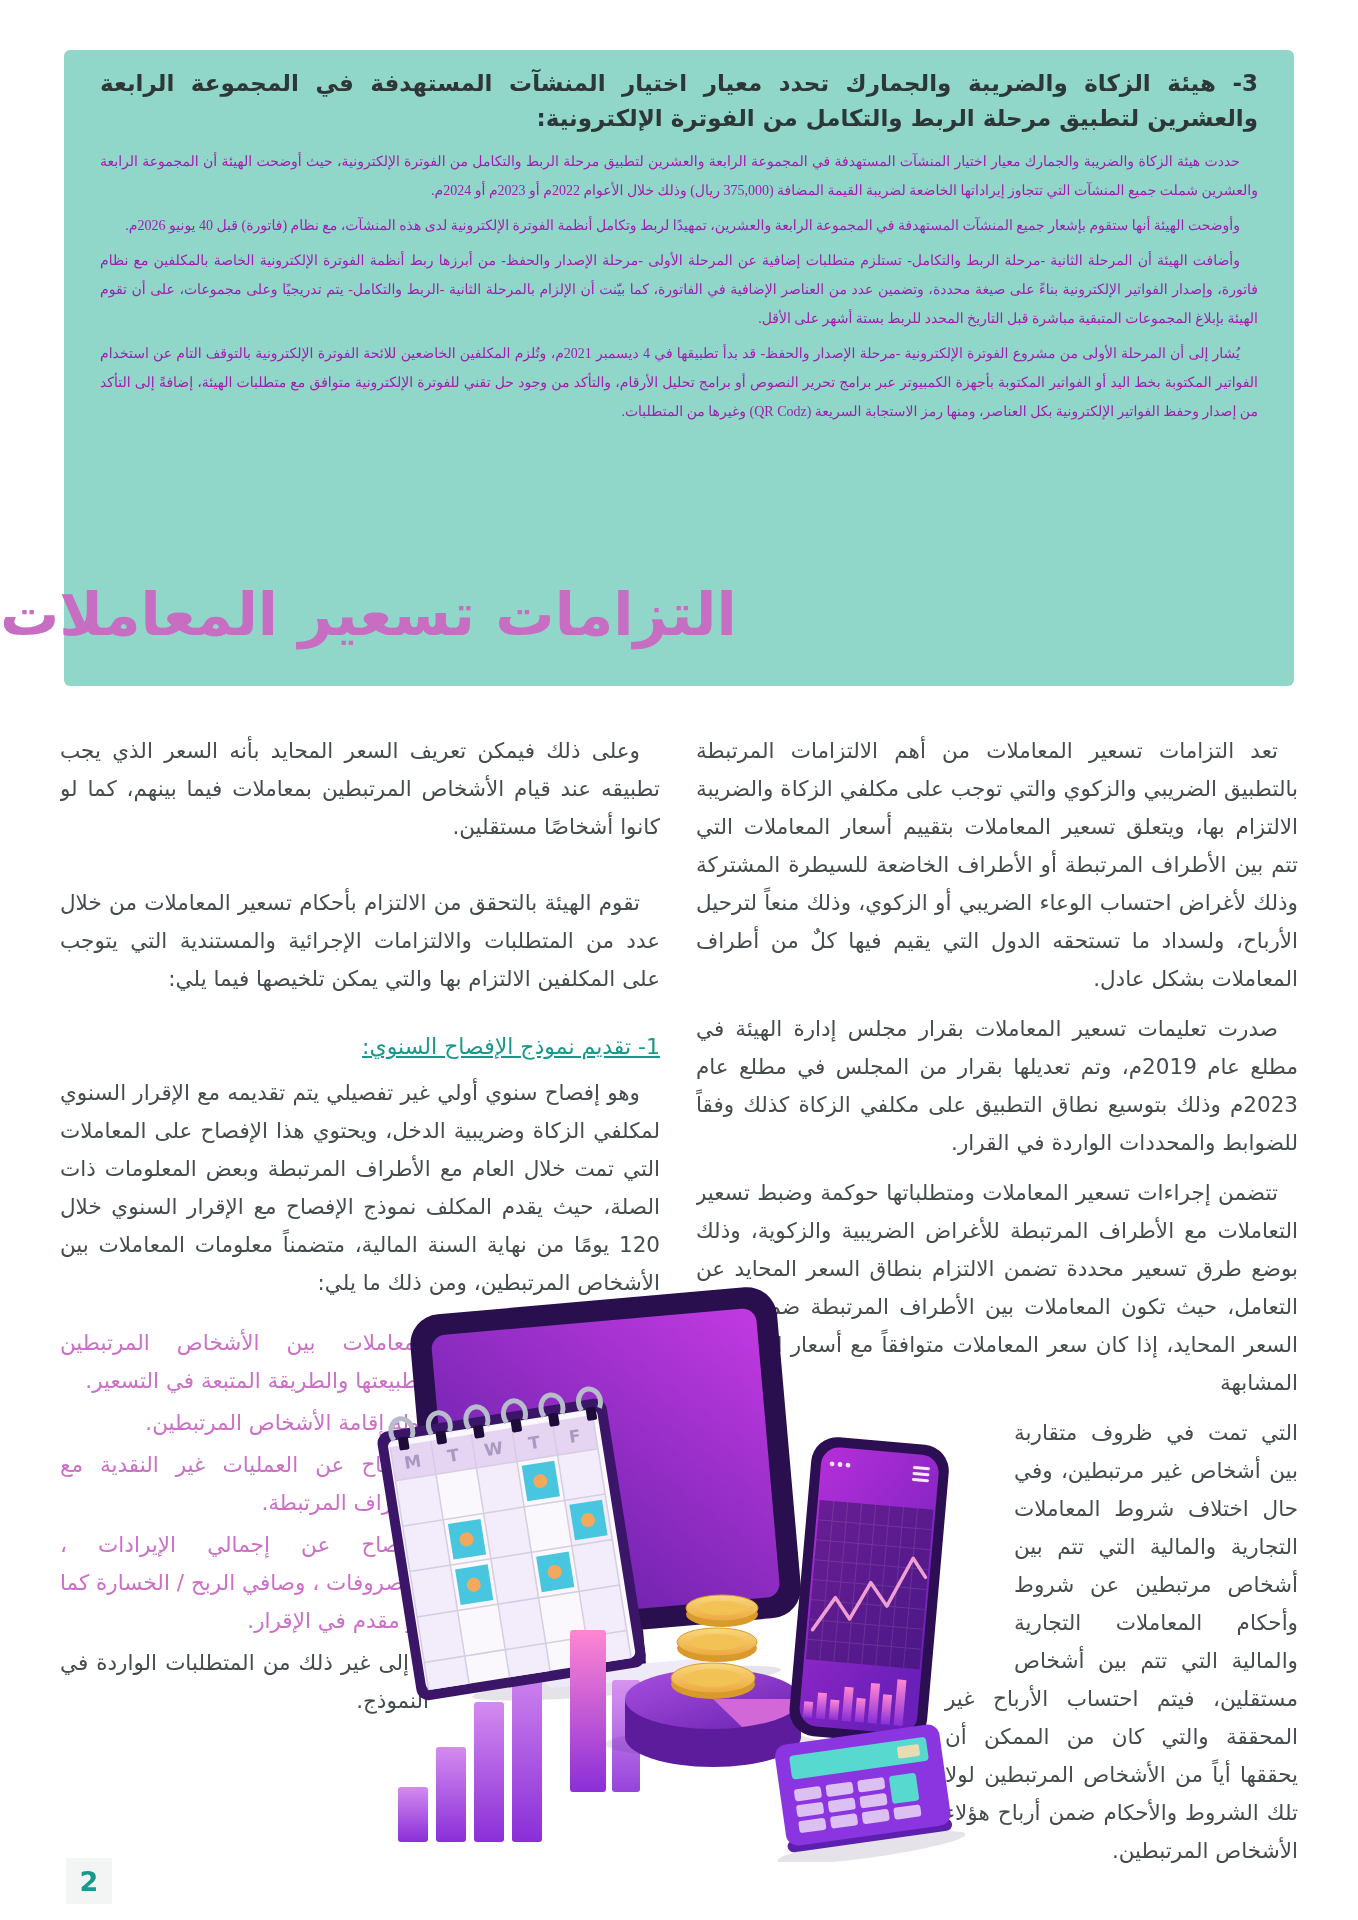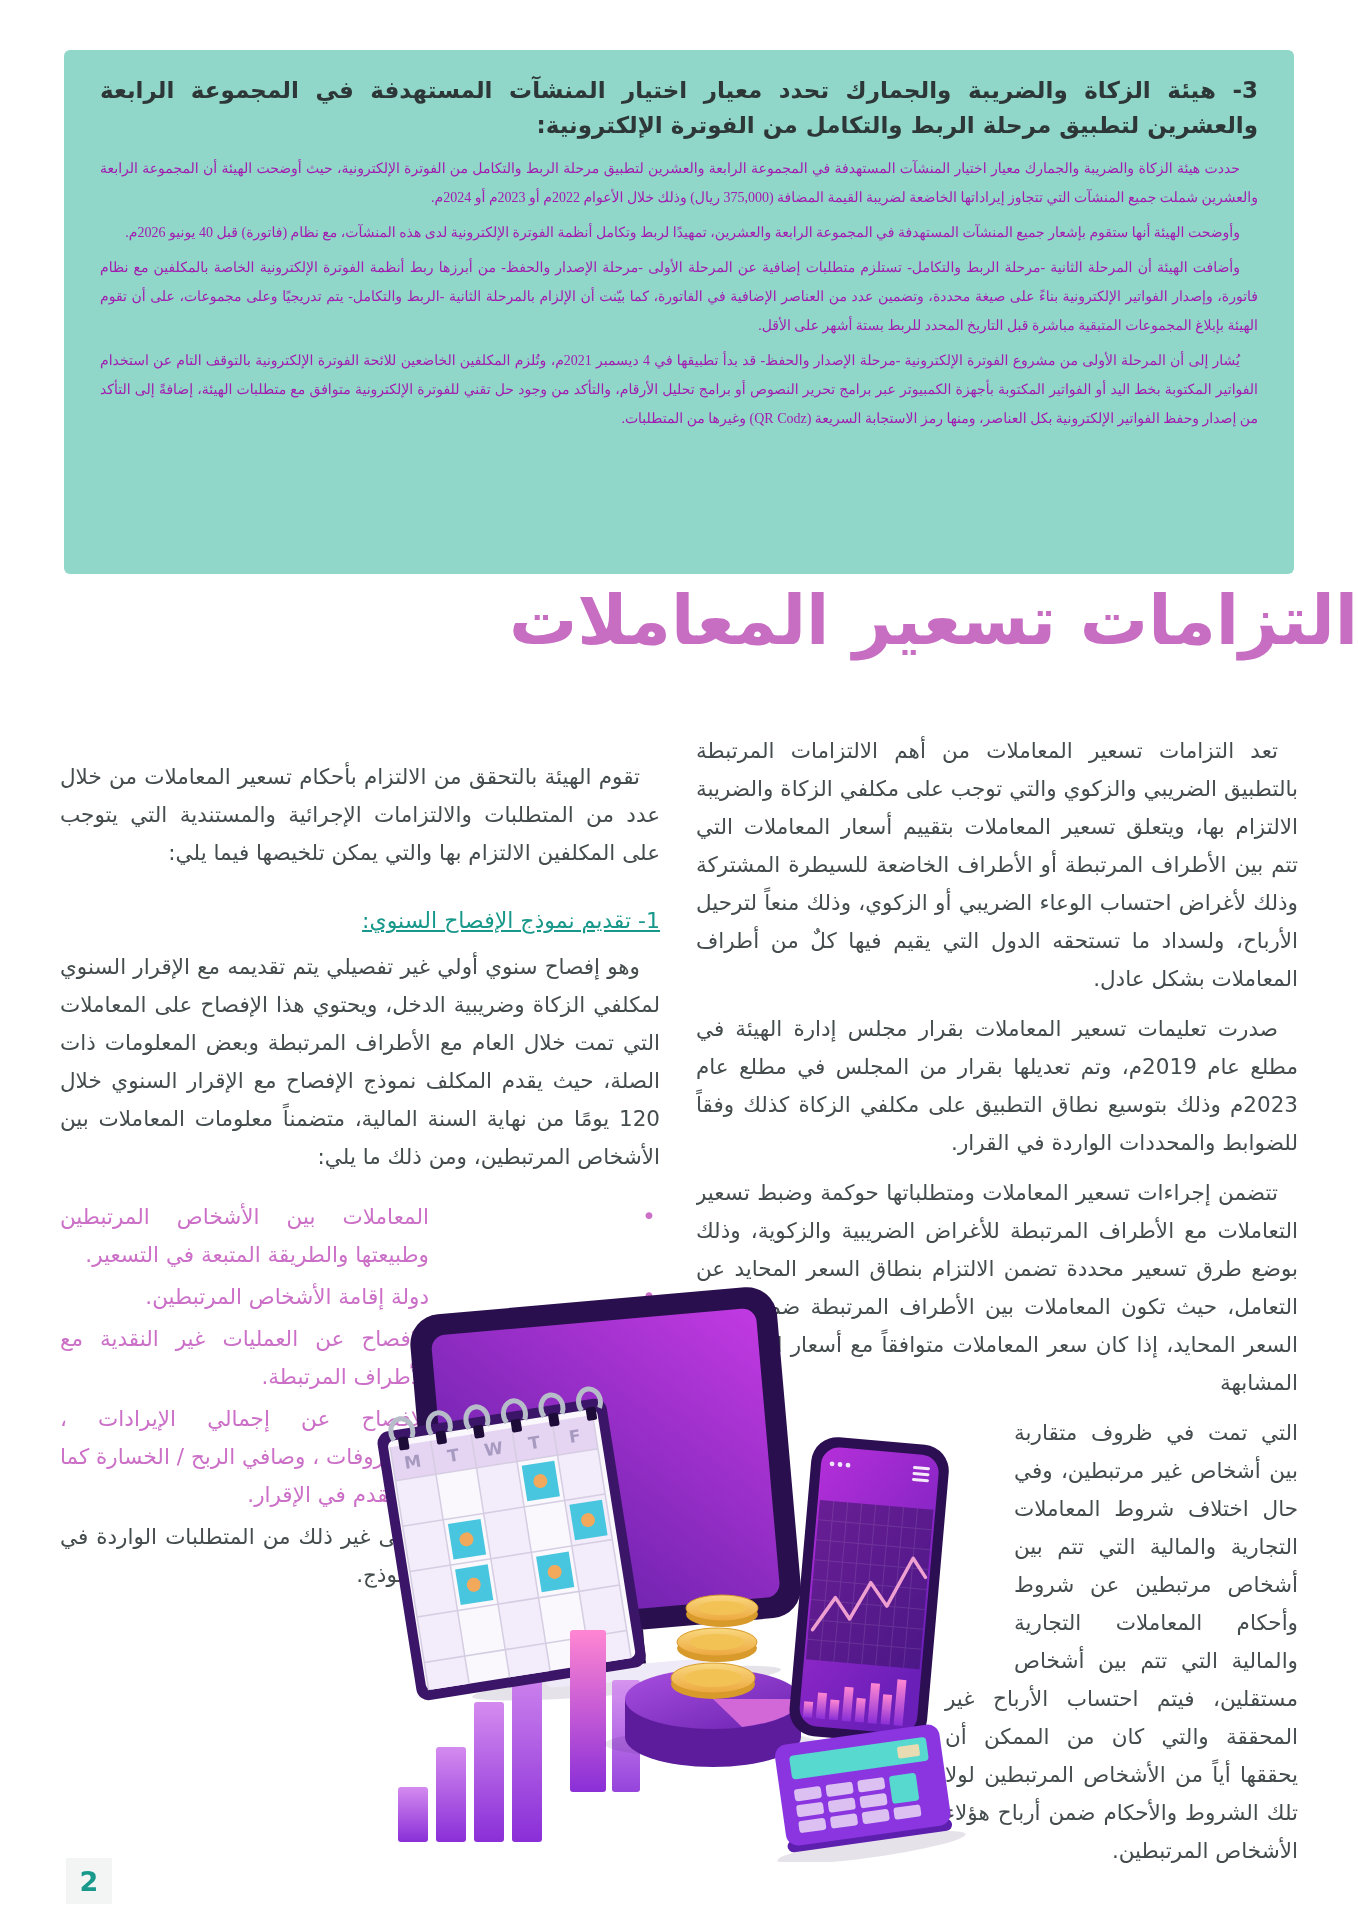--- a/index.html
+++ b/index.html
@@ -2,29 +2,29 @@
 <html lang="ar" dir="rtl"><head>
 <meta charset="utf-8">
 <style>
   html,body{margin:0;padding:0;background:#ffffff;}
   .page{
     position:relative;width:1358px;height:1920px;background:#ffffff;overflow:hidden;
     direction:rtl;font-family:"DejaVu Sans",sans-serif;color:#454c4e;
   }
   
   .top-box{
-    position:absolute;top:50px;left:64px;right:64px;height:524px;
-    background:#90d7c9;border-radius:6px;padding:23px 36px;box-sizing:border-box;overflow:hidden;
+    position:absolute;top:50px;left:64px;right:64px;height:636px;
+    background:#90d7c9;border-radius:6px;padding:16px 36px;box-sizing:border-box;overflow:hidden;
   }
   .top-box h2{margin:0 0 12px;font-size:23px;line-height:1.5;color:#2e3737;font-weight:bold;text-align:justify;}
   .top-box p{margin:0 0 6px;font-size:14px;line-height:29px;color:#a21caf;text-align:justify;text-indent:18px;font-family:Liberation Serif, serif;}
   
   .main-title{
-    position:absolute;top:578px;left:0;right:0;text-align:right;
-    font-size:68px;font-weight:bold;color:#c76dc2;line-height:1.25;white-space:nowrap;
+    position:absolute;top:578px;left:0;right:0;text-align:left;
+    font-size:59px;font-weight:bold;color:#c76dc2;line-height:1.25;white-space:nowrap;
   }
   
   .col{
     position:absolute;top:732px;font-size:21.5px;line-height:38px;
     text-align:justify;color:#454c4e;overflow:hidden;
   }
   .col-right{right:60px;width:602px;height:1150px;}
   .col-left{left:60px;width:600px;height:1150px;}
   .col p{margin:0 0 12px;text-indent:20px;}
   .col p.cont{margin:0;text-indent:0;}
@@ -66,20 +66,21 @@
   <div class="main-title">التزامات تسعير المعاملات</div>
 
   <div class="col col-right">
     <p>تعد التزامات تسعير المعاملات من أهم الالتزامات المرتبطة بالتطبيق الضريبي والزكوي والتي توجب على مكلفي الزكاة والضريبة الالتزام بها، ويتعلق تسعير المعاملات بتقييم أسعار المعاملات التي تتم بين الأطراف المرتبطة أو الأطراف الخاضعة للسيطرة المشتركة وذلك لأغراض احتساب الوعاء الضريبي أو الزكوي، وذلك منعاً لترحيل الأرباح، ولسداد ما تستحقه الدول التي يقيم فيها كلٌ من أطراف المعاملات بشكل عادل.</p>
     <p>صدرت تعليمات تسعير المعاملات بقرار مجلس إدارة الهيئة في مطلع عام 2019م، وتم تعديلها بقرار من المجلس في مطلع عام 2023م وذلك بتوسيع نطاق التطبيق على مكلفي الزكاة كذلك وفقاً للضوابط والمحددات الواردة في القرار.</p>
     <p>تتضمن إجراءات تسعير المعاملات ومتطلباتها حوكمة وضبط تسعير التعاملات مع الأطراف المرتبطة للأغراض الضريبية والزكوية، وذلك بوضع طرق تسعير محددة تضمن الالتزام بنطاق السعر المحايد عن التعامل، حيث تكون المعاملات بين الأطراف المرتبطة ضمن نطاق السعر المحايد، إذا كان سعر المعاملات متوافقاً مع أسعار المعاملات المشابهة</p>
     <p class="cont"><span class="cut-phone"></span><span class="cut-calc"></span><span>التي تمت في ظروف متقاربة بين أشخاص غير مرتبطين، وفي حال اختلاف شروط المعاملات التجارية والمالية التي تتم بين أشخاص مرتبطين عن شروط وأحكام المعاملات التجارية والمالية التي تتم بين أشخاص مستقلين، فيتم احتساب الأرباح غير المحققة والتي كان من الممكن أن يحققها أياً من الأشخاص المرتبطين لولا تلك الشروط والأحكام ضمن أرباح هؤلاء الأشخاص المرتبطين.</span></p>
   </div>
 
   <div class="col col-left">
+    <p>وعلى ذلك فيمكن تعريف السعر المحايد بأنه السعر الذي يجب تطبيقه عند قيام الأشخاص المرتبطين بمعاملات فيما بينهم، كما لو كانوا أشخاصًا مستقلين.</p>
     <div class="gap"></div>
     <p>تقوم الهيئة بالتحقق من الالتزام بأحكام تسعير المعاملات من خلال عدد من المتطلبات والالتزامات الإجرائية والمستندية التي يتوجب على المكلفين الالتزام بها والتي يمكن تلخيصها فيما يلي:</p>
     <div class="section-heading">1- تقديم نموذج الإفصاح السنوي:</div>
     <p>وهو إفصاح سنوي أولي غير تفصيلي يتم تقديمه مع الإقرار السنوي لمكلفي الزكاة وضريبية الدخل، ويحتوي هذا الإفصاح على المعاملات التي تمت خلال العام مع الأطراف المرتبطة وبعض المعلومات ذات الصلة، حيث يقدم المكلف نموذج الإفصاح مع الإقرار السنوي خلال 120 يومًا من نهاية السنة المالية، متضمناً معلومات المعاملات بين الأشخاص المرتبطين، ومن ذلك ما يلي:</p>
     <div>
       <span class="cut-cal"></span>
       <ul class="disclosure-list">
         <li>المعاملات بين الأشخاص المرتبطين وطبيعتها والطريقة المتبعة في التسعير.</li>
         <li>دولة إقامة الأشخاص المرتبطين.</li>
         <li>الإفصاح عن العمليات غير النقدية مع الأطراف المرتبطة.</li>

